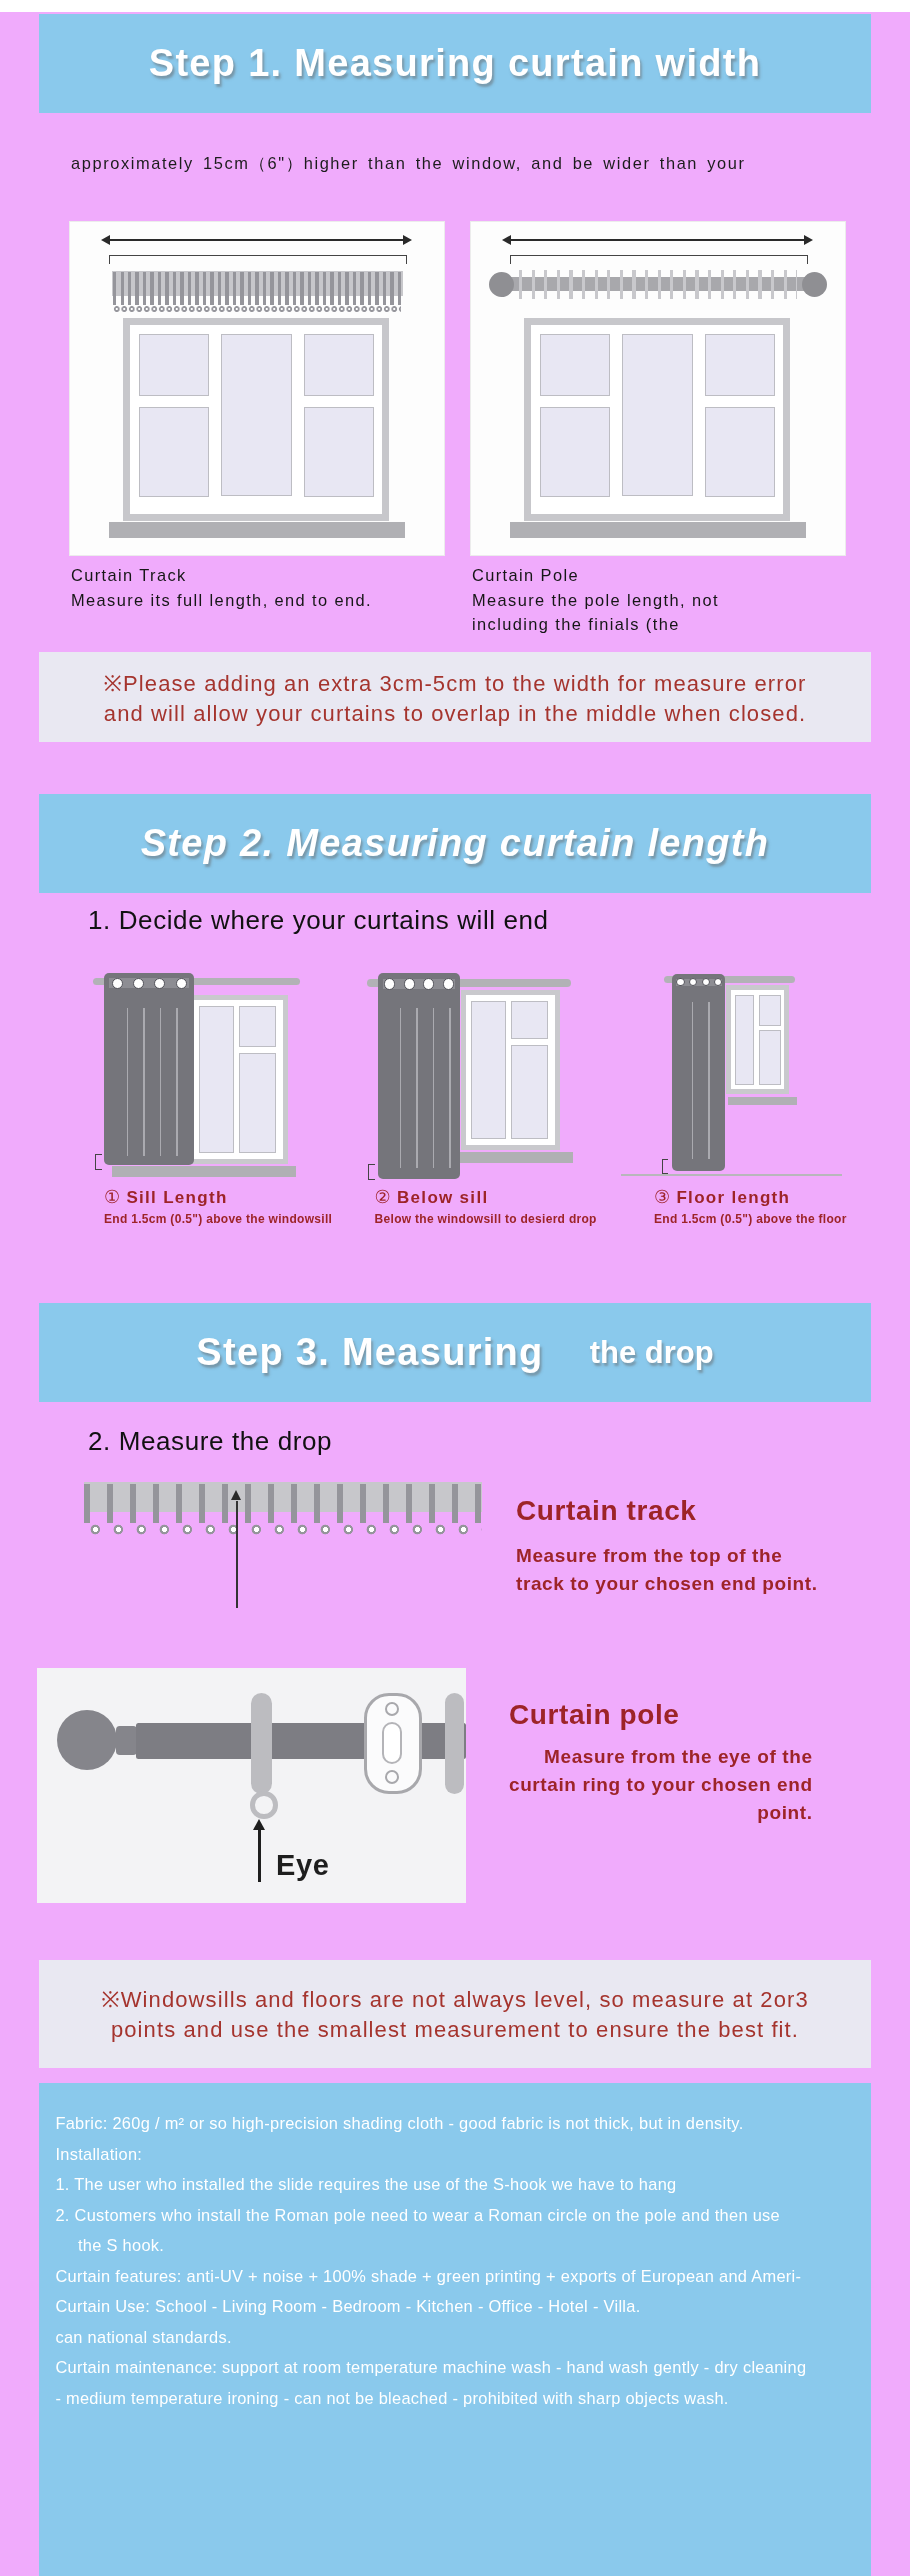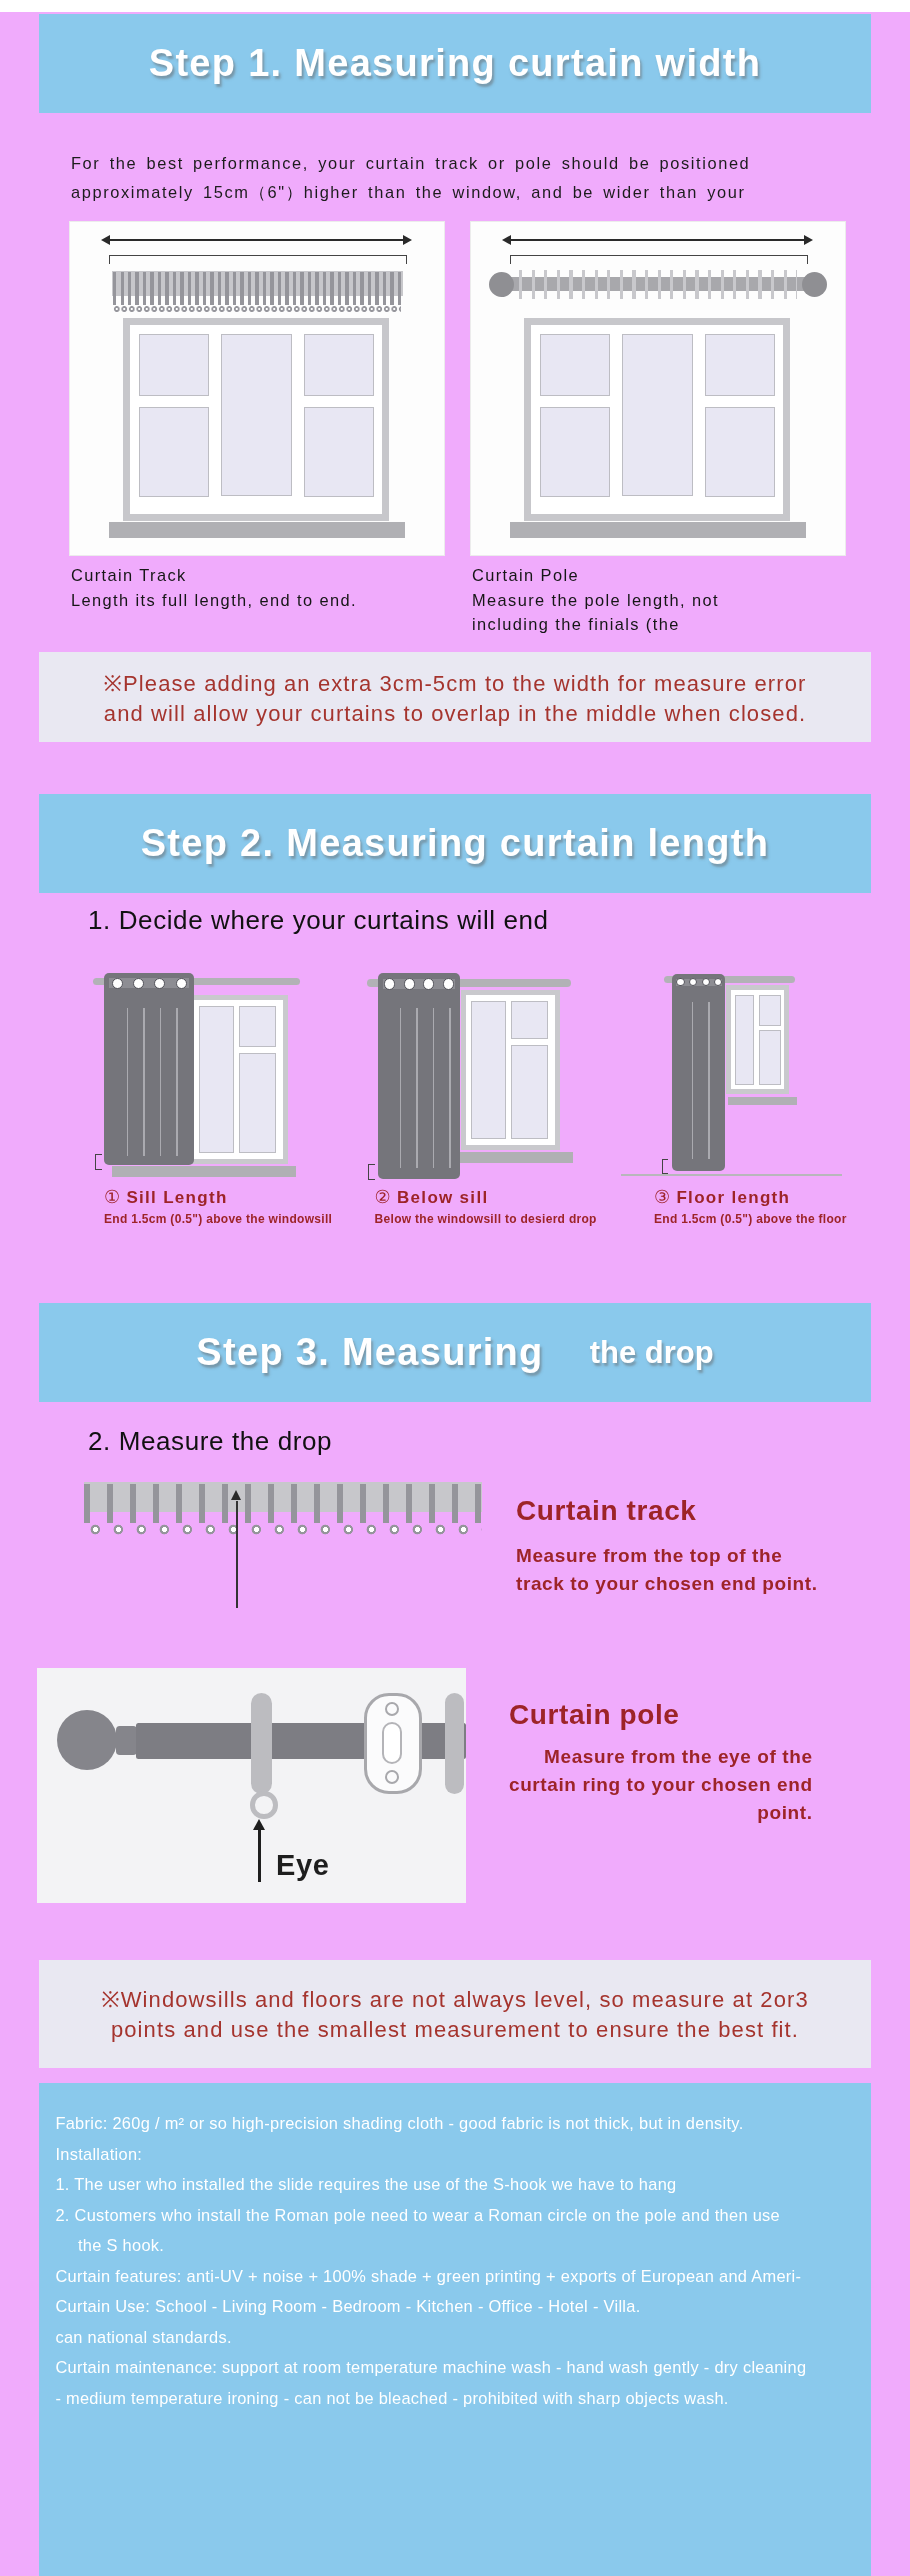--- a/index.html
+++ b/index.html
@@ -79,21 +79,20 @@
 </head>
 <body>
 
 <div class="page">
 
   <div class="banner" style="top:1.9px;">
     <span class="banner-text">Step 1. Measuring curtain width</span>
   </div>
 
   <div class="abs intro" style="left:71px;top:137px;width:786px;">
-    <div>For the best performance, your curtain track or pole should be positioned</div>
     <div>approximately 15cm（6"）higher than the window, and be wider than your</div>
   </div>
 
   <div class="abs illu" style="left:69px;top:209px;width:374px;height:333px;">
     <div class="abs tri tri-left" style="left:31px;top:13.2px;"></div>
     <div class="abs harrow" style="left:40px;top:17px;width:295px;"></div>
     <div class="abs tri tri-right" style="left:333px;top:13.2px;"></div>
     <div class="abs measure-bracket" style="left:39px;top:33px;width:296px;height:8.2px;"></div>
     <div class="abs track-strip" style="left:42px;top:49px;width:291px;height:25px;"></div>
     <div class="abs track-stems-sm" style="left:43px;top:50px;width:288px;height:33px;"></div>
@@ -122,34 +121,34 @@
       <div class="pane" style="left:9.4px;top:82px;width:68px;height:88px;"></div>
       <div class="pane" style="left:91px;top:9.4px;width:69px;height:160px;"></div>
       <div class="pane" style="left:174px;top:9.4px;width:68px;height:60px;"></div>
       <div class="pane" style="left:174px;top:82px;width:68px;height:88px;"></div>
     </div>
     <div class="abs wsill" style="left:39px;top:300px;width:296px;height:16.4px;"></div>
   </div>
 
   <div class="abs caption" style="left:71px;top:551px;">
     <div>Curtain Track</div>
-    <div>Length its full length, end to end.</div>
+    <div>Measure its full length, end to end.</div>
   </div>
   <div class="abs caption" style="left:472px;top:551px;">
     <div>Curtain Pole</div>
     <div>Measure the pole length, not</div>
     <div>including the finials (the</div>
   </div>
 
   <div class="notice" style="top:640px;height:90px;padding-top:17px;box-sizing:border-box;">
     <div>※Please adding an extra 3cm-5cm to the width for measure error</div>
     <div>and will allow your curtains to overlap in the middle when closed.</div>
   </div>
 
-  <div class="banner" style="top:782px;">
+  <div class="banner" style="top:782px;font-style:italic;">
     <span class="banner-text">Step 2. Measuring curtain length</span>
   </div>
 
   <div class="abs subhead" style="left:88px;top:893px;">1. Decide where your curtains will end</div>
 
   <div class="abs" style="left:82px;top:953px;width:258px;height:270px;">
     <div class="abs pole-bar" style="left:11.3px;top:12.6px;width:207px;height:7.5px;background:#b2b2b6;"></div>
     <div class="abs wframe-sm" style="left:107px;top:30px;width:89px;height:159px;">
       <div class="pane" style="left:5px;top:6.3px;width:33px;height:145px;"></div>
       <div class="pane" style="left:45px;top:6.3px;width:35px;height:39px;"></div>

